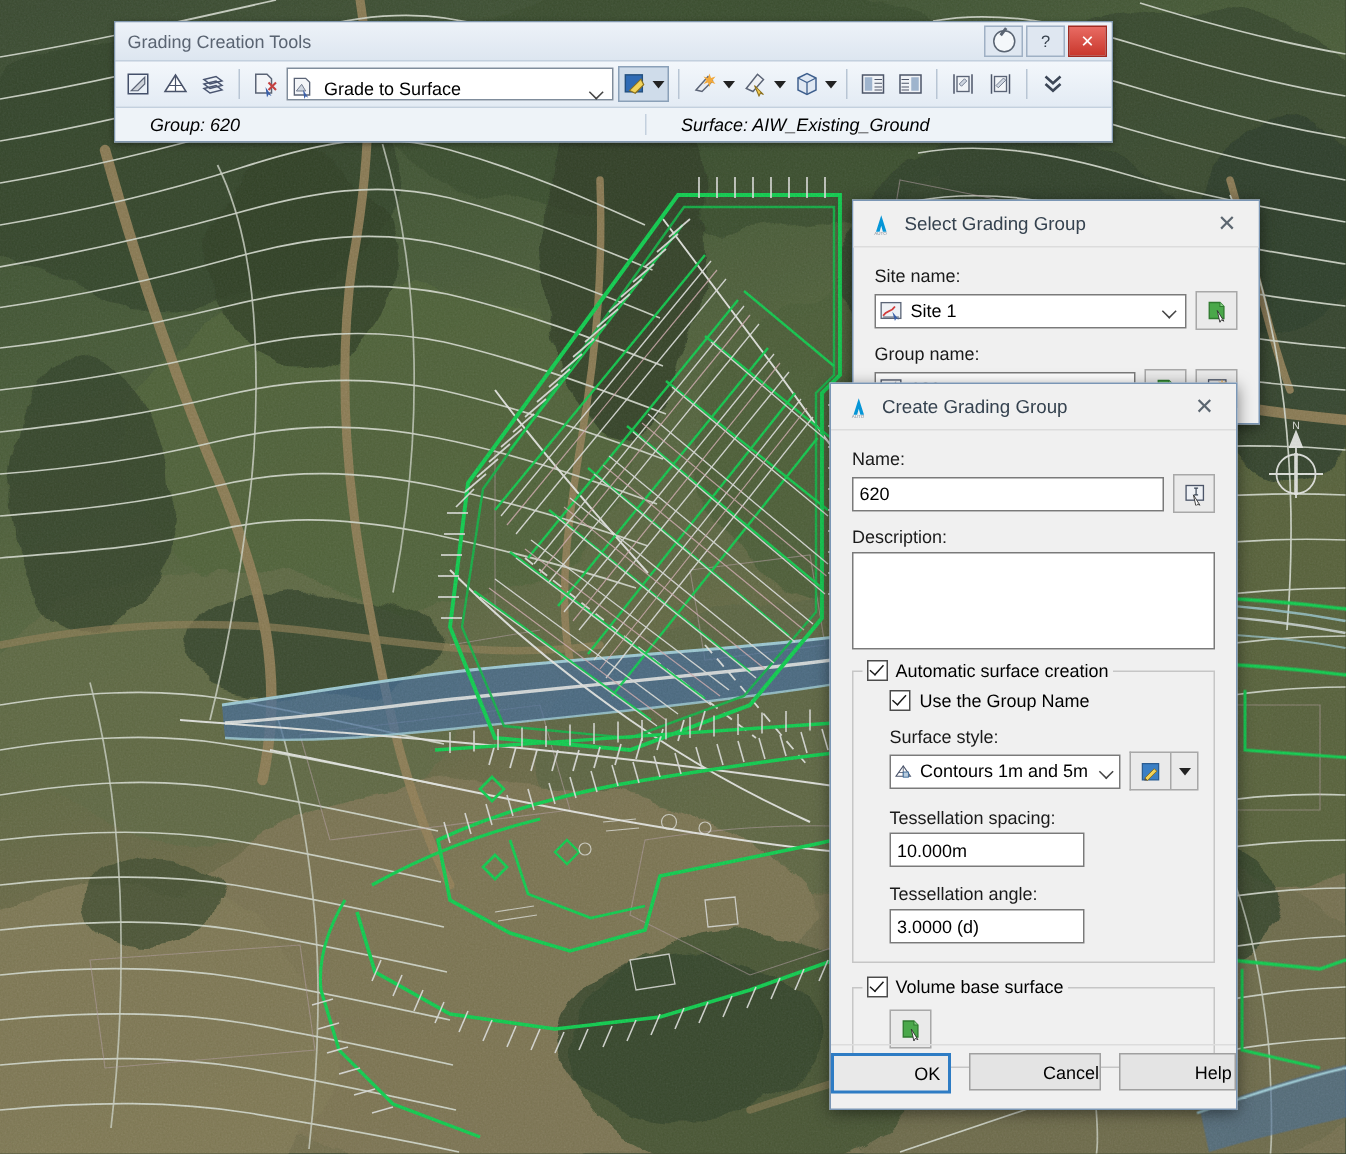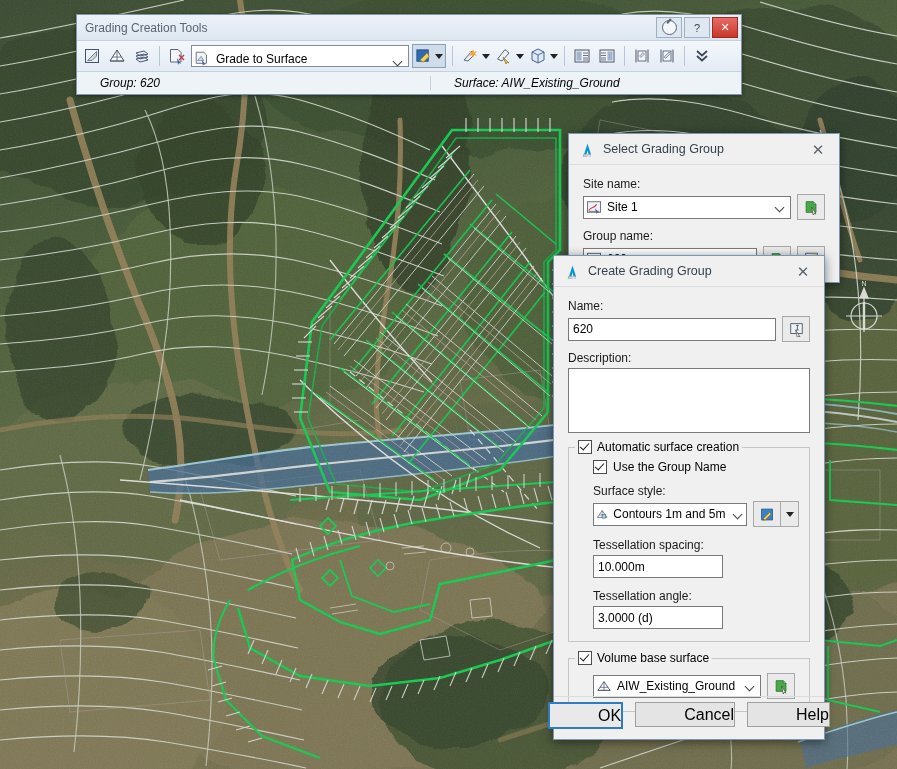--- a/index.html
+++ b/index.html
@@ -129,21 +129,21 @@
 
   .indent{margin-left:14px;}
   .mini-box{width:120px;}
 
   .btnrow{
     position:absolute;left:0;bottom:10px;width:100%;
     display:flex;justify-content:center;gap:12px;
   }
   .btn{
     width:79px;height:23px;border:1px solid #a0a0a0;background:#e4e4e4;
-    display:flex;align-items:center;justify-content:center;font-size:16px;padding-left:48px;
+    display:flex;align-items:center;justify-content:center;font-size:12px;padding-left:48px;
   }
   .btn.default{border:2px solid #2e7cc4;background:#e9e9e9;}
 
   .sep-line{position:absolute;left:0;bottom:42px;width:100%;height:1px;background:#dcdcdc;}
 </style>
 </head>
 <body>
 
 <div id="map-canvas">
 <svg width="897" height="769" viewBox="0 0 897 769" xmlns="http://www.w3.org/2000/svg">
@@ -833,28 +833,20 @@
         <div class="textbox mini-box">3.0000 (d)</div>
       </div>
     </div>
 
     <div class="grp" style="margin-top:16px;padding:14px 10px 12px 10px;">
       <div class="grp-legend">
         <span class="cbx on"></span>
         <span class="cbx-lbl">Volume base surface</span>
       </div>
       <div class="row indent" style="margin-right:4px;">
-        <div class="combo">
-          <svg width="16" height="14" viewBox="0 0 18 16">
-            <path d="M2,13 L9,3 L16,13 Z" fill="#fff" stroke="#49536a" stroke-width="1"></path>
-            <path d="M9,3 L9,13 M2,13 L16,13 M4.5,9.5 L13.5,9.5" stroke="#49536a" stroke-width="0.8" fill="none"></path>
-          </svg>
-          <span class="cap">AIW_Existing_Ground</span>
-          <span class="chev"></span>
-        </div>
         <div class="pickbtn">
           <svg width="17" height="16" viewBox="0 0 18 18">
             <path d="M3,3 L11,3 L14,6 L14,15 L3,15 Z" fill="#4aa84a" stroke="#2f7a2f" stroke-width="1"></path>
             <path d="M11,3 L11,6 L14,6" fill="#86d186" stroke="#2f7a2f" stroke-width="0.8"></path>
             <path d="M9,9 L14,17 L12,16 L11,18 Z" fill="#ffffff" stroke="#333" stroke-width="0.7"></path>
           </svg>
         </div>
       </div>
     </div>
   </div>

